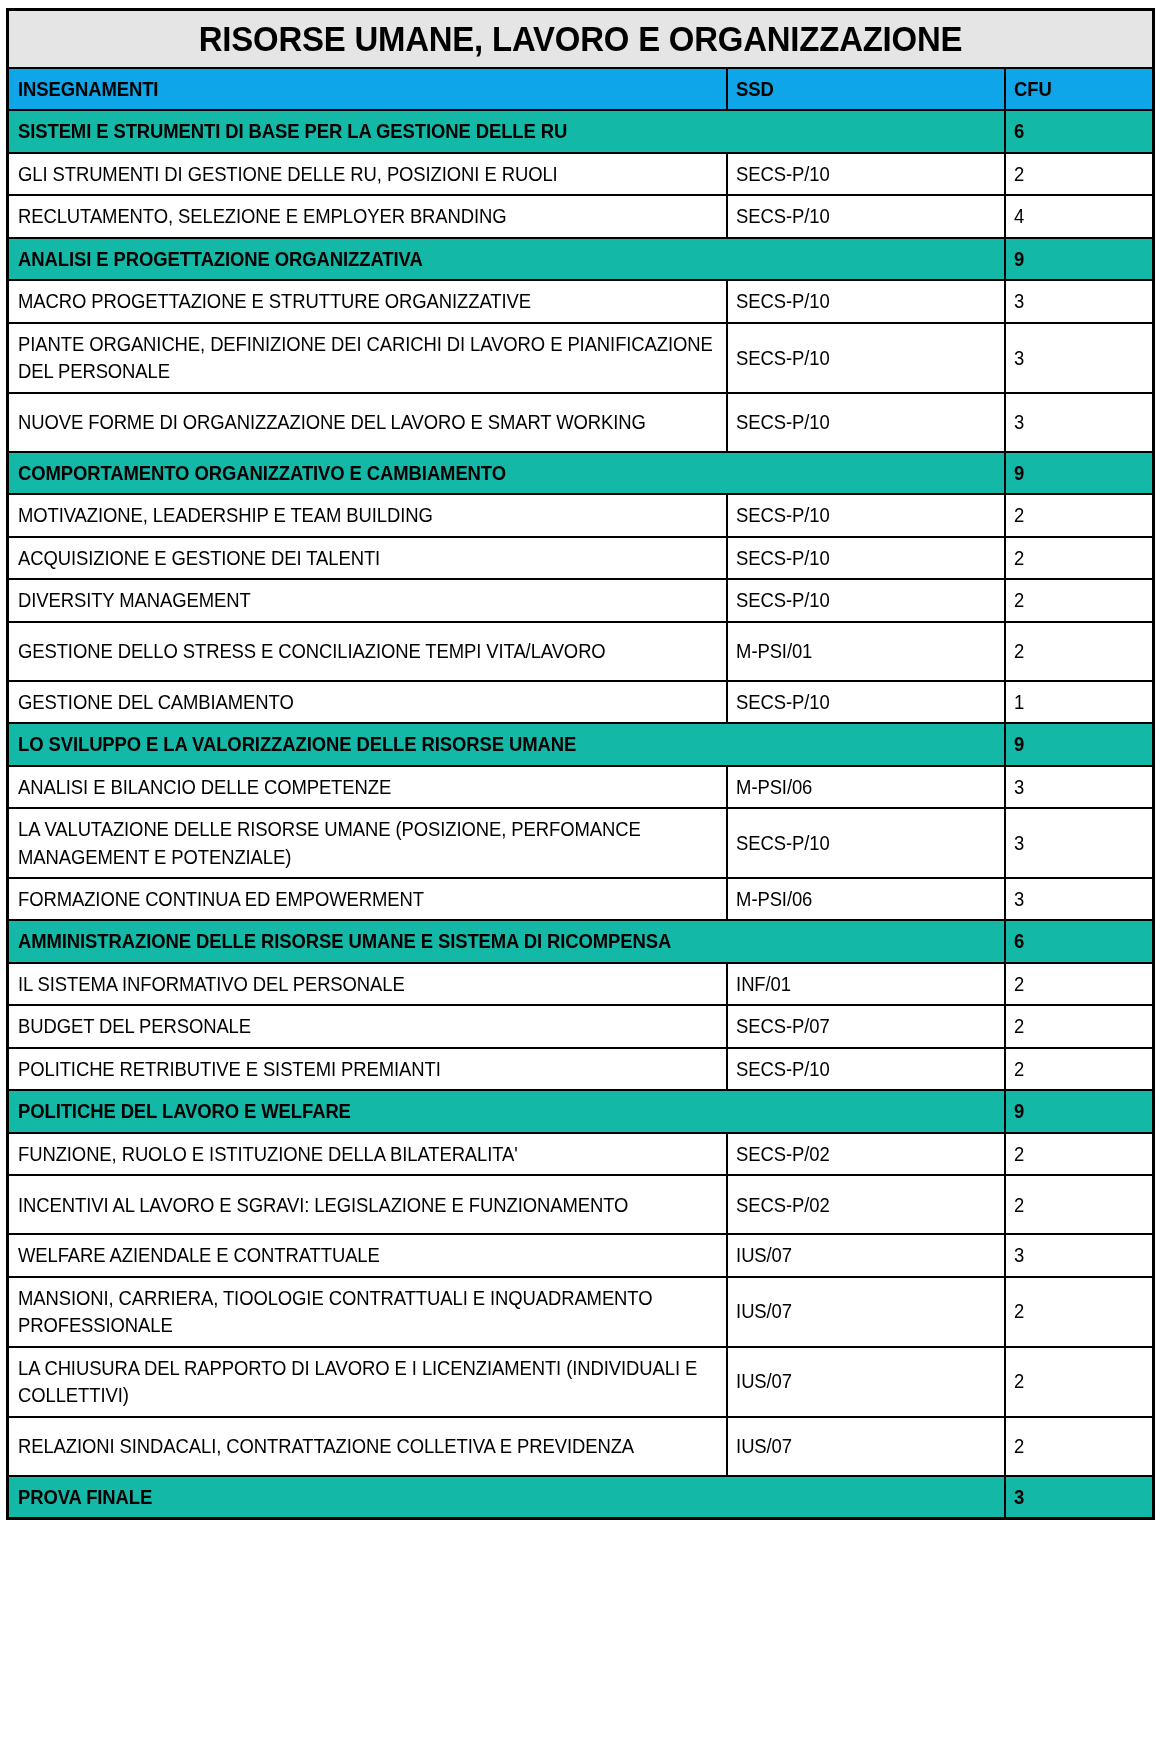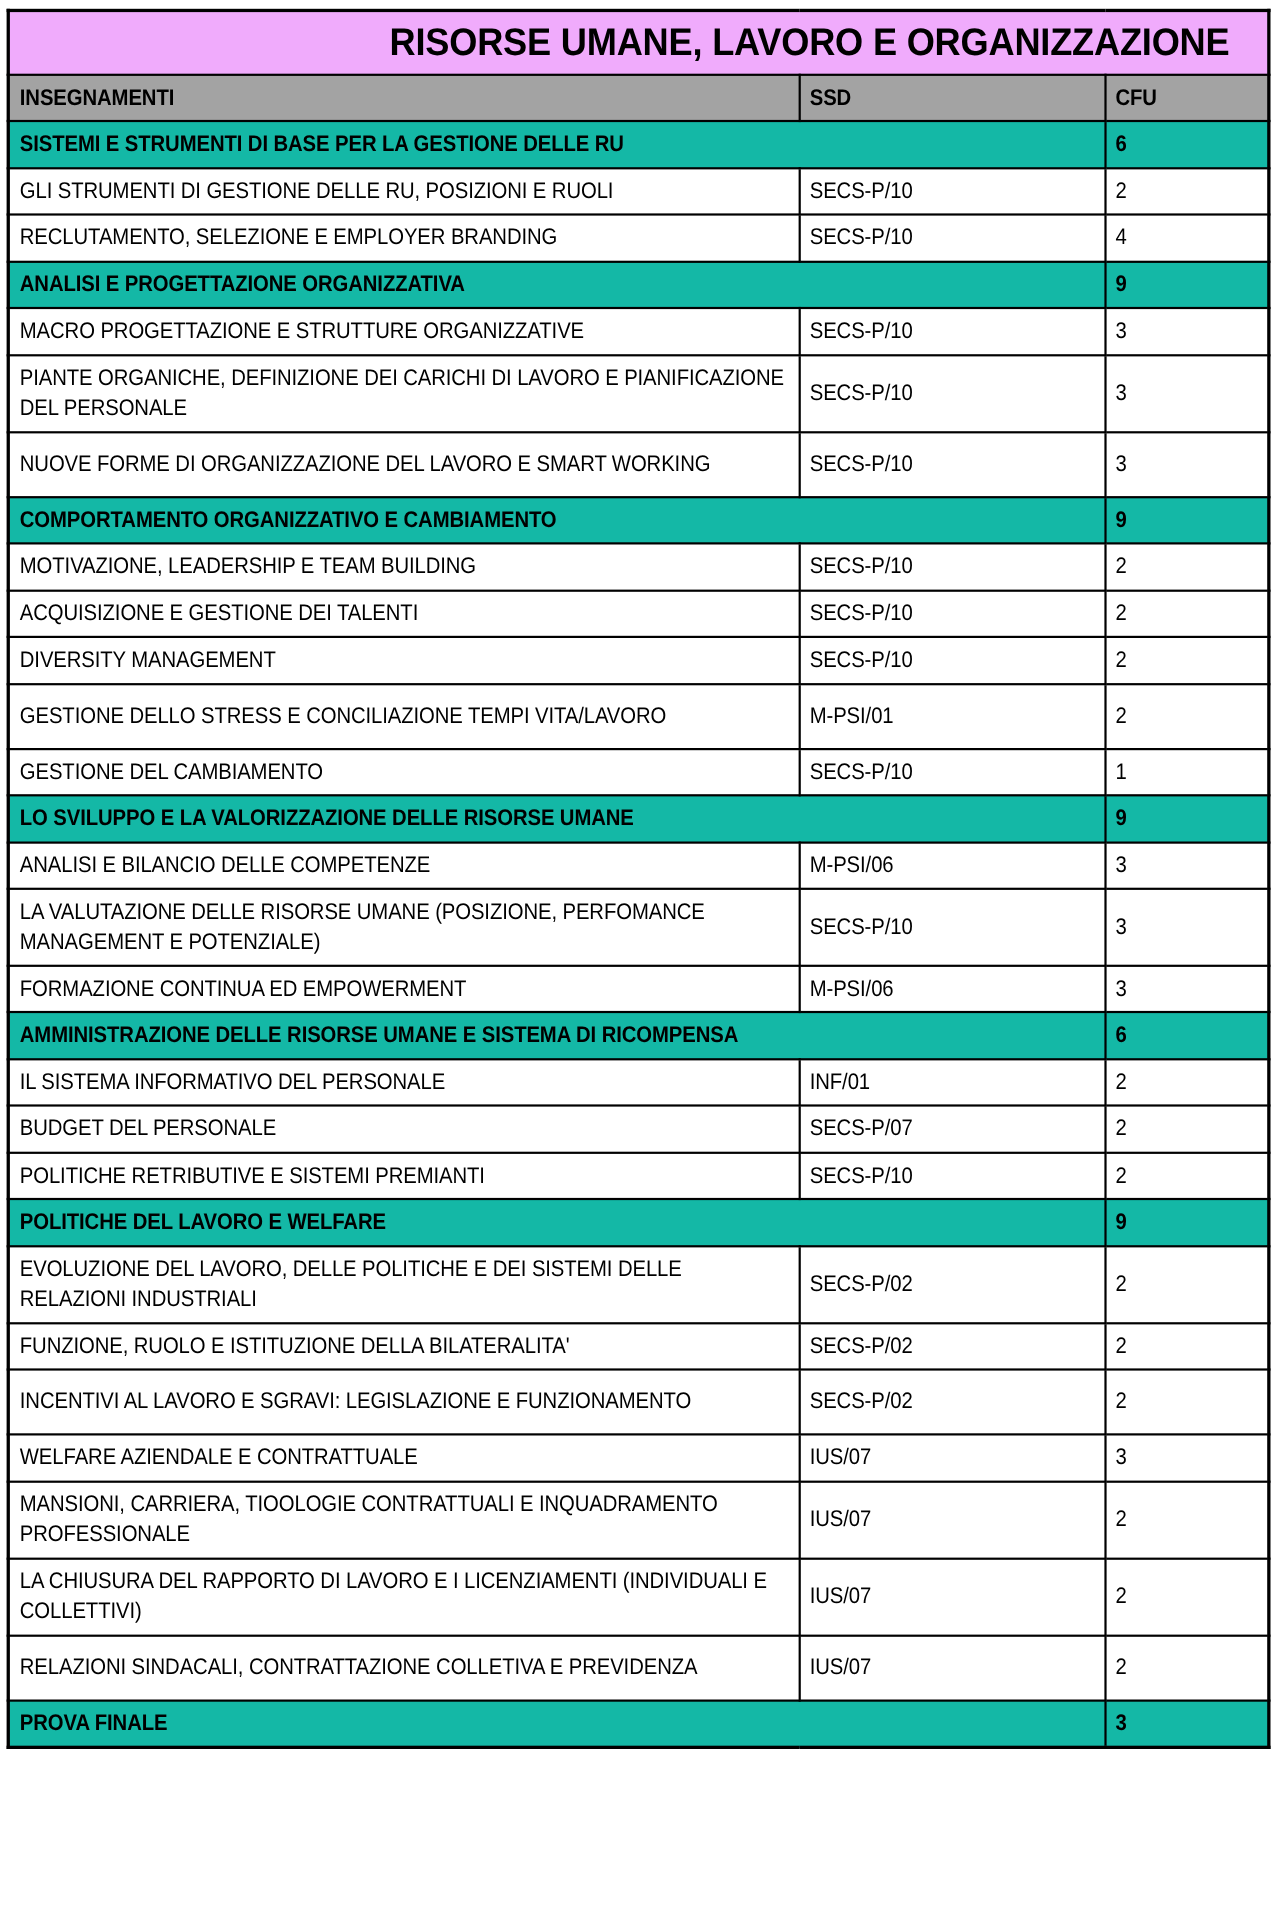--- a/index.html
+++ b/index.html
@@ -26,23 +26,23 @@
     width: 1146px;
     border-collapse: collapse;
     table-layout: fixed;
     border: 3px solid #000000;
   }
   table.curriculum col.c-ins { width: 719px; }
   table.curriculum col.c-ssd { width: 278px; }
   table.curriculum col.c-cfu { width: 149px; }
 
   tr.title-row td {
-    background: #f0abfc;
+    background: #e5e5e5;
     border: 3px solid #000000;
-    text-align: right;
+    text-align: center;
     vertical-align: middle;
     height: 56px;
     padding: 2px 4px 6px 4px;
   }
   .title-text {
     font-family: "Liberation Sans Narrow", "Liberation Sans", "DejaVu Sans", sans-serif;
     font-weight: bold;
     font-size: 35px;
     letter-spacing: -0.2px;
     color: #000000;
@@ -70,21 +70,21 @@
     transform-origin: left center;
     width: 111%;
     box-sizing: border-box;
     letter-spacing: -0.1px;
   }
   .cell-txt.center-col {
     padding-left: 9px;
   }
 
   tr.header-row td {
-    background: #a3a3a3;
+    background: #0ea5e9;
     height: 38px;
   }
   tr.header-row .cell-txt {
     font-weight: bold;
     font-size: 20.5px;
   }
 
   tr.section-row td {
     background: #14b8a6;
     height: 37px;
@@ -345,31 +345,20 @@
           </td>
         </tr>
         <tr class="section-row">
           <td colspan="2">
             <span class="cell-txt">POLITICHE DEL LAVORO E WELFARE</span>
           </td>
           <td>
             <span class="cell-txt center-col">9</span>
           </td>
         </tr>
-        <tr class="course-row double">
-          <td>
-            <span class="cell-txt">EVOLUZIONE DEL LAVORO, DELLE POLITICHE E DEI SISTEMI DELLE RELAZIONI INDUSTRIALI</span>
-          </td>
-          <td>
-            <span class="cell-txt center-col nowrap">SECS-P/02</span>
-          </td>
-          <td>
-            <span class="cell-txt center-col">2</span>
-          </td>
-        </tr>
         <tr class="course-row single">
           <td>
             <span class="cell-txt">FUNZIONE, RUOLO E ISTITUZIONE DELLA BILATERALITA'</span>
           </td>
           <td>
             <span class="cell-txt center-col nowrap">SECS-P/02</span>
           </td>
           <td>
             <span class="cell-txt center-col">2</span>
           </td>

